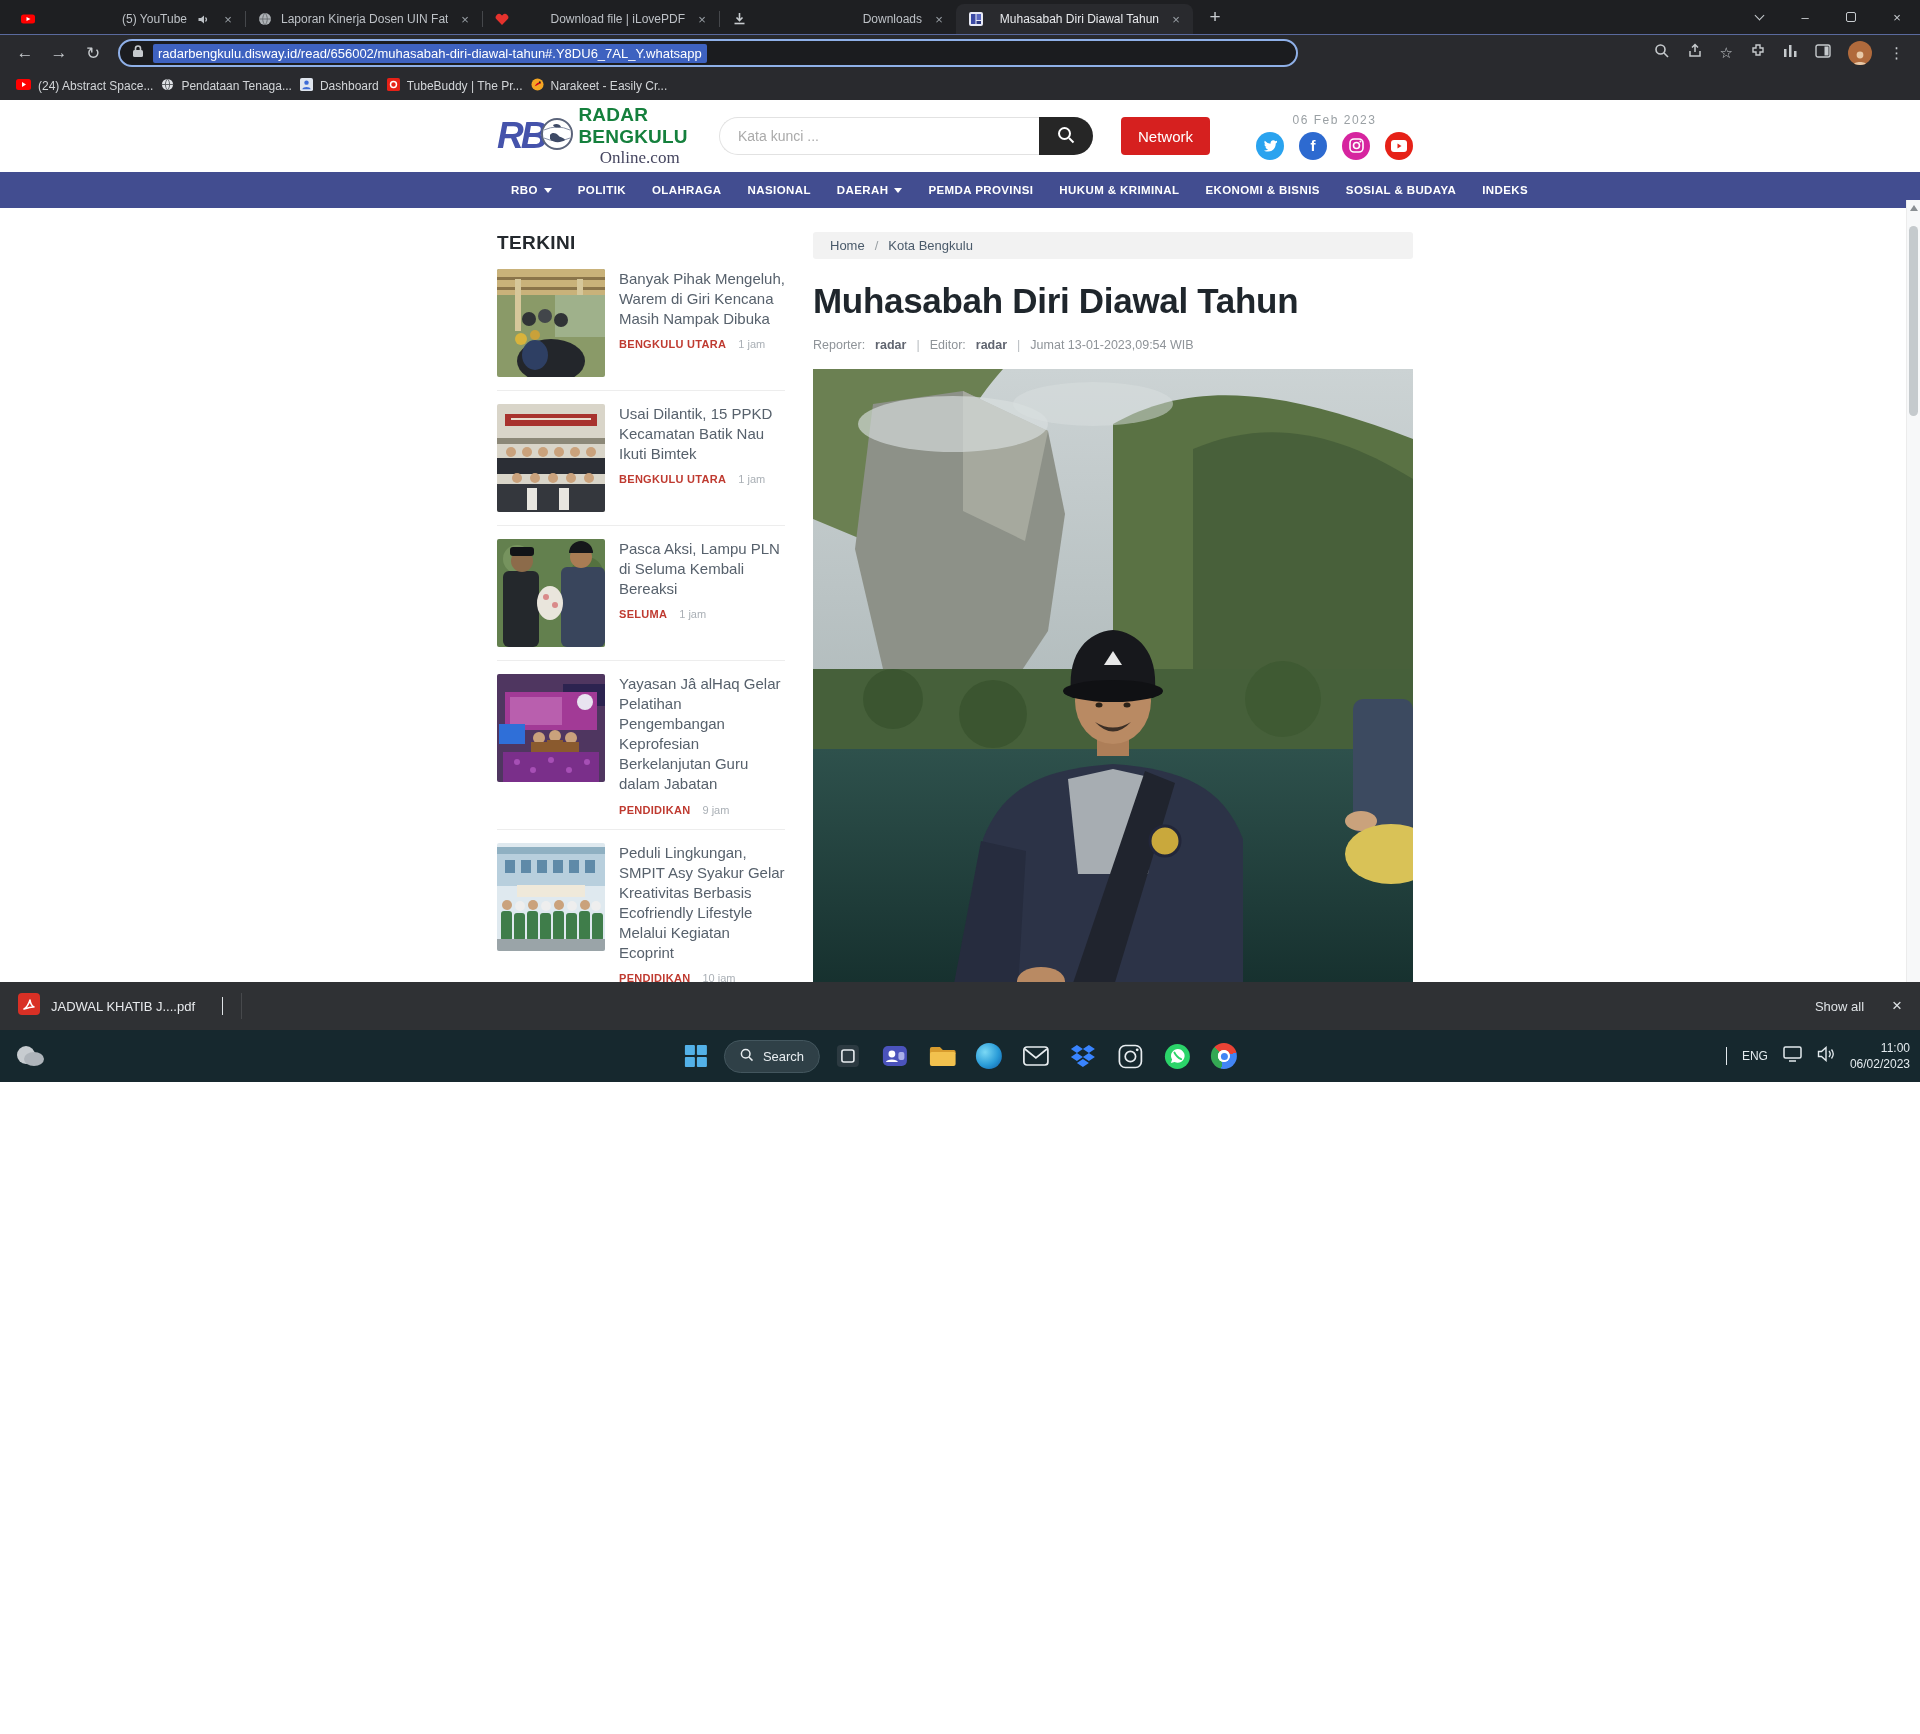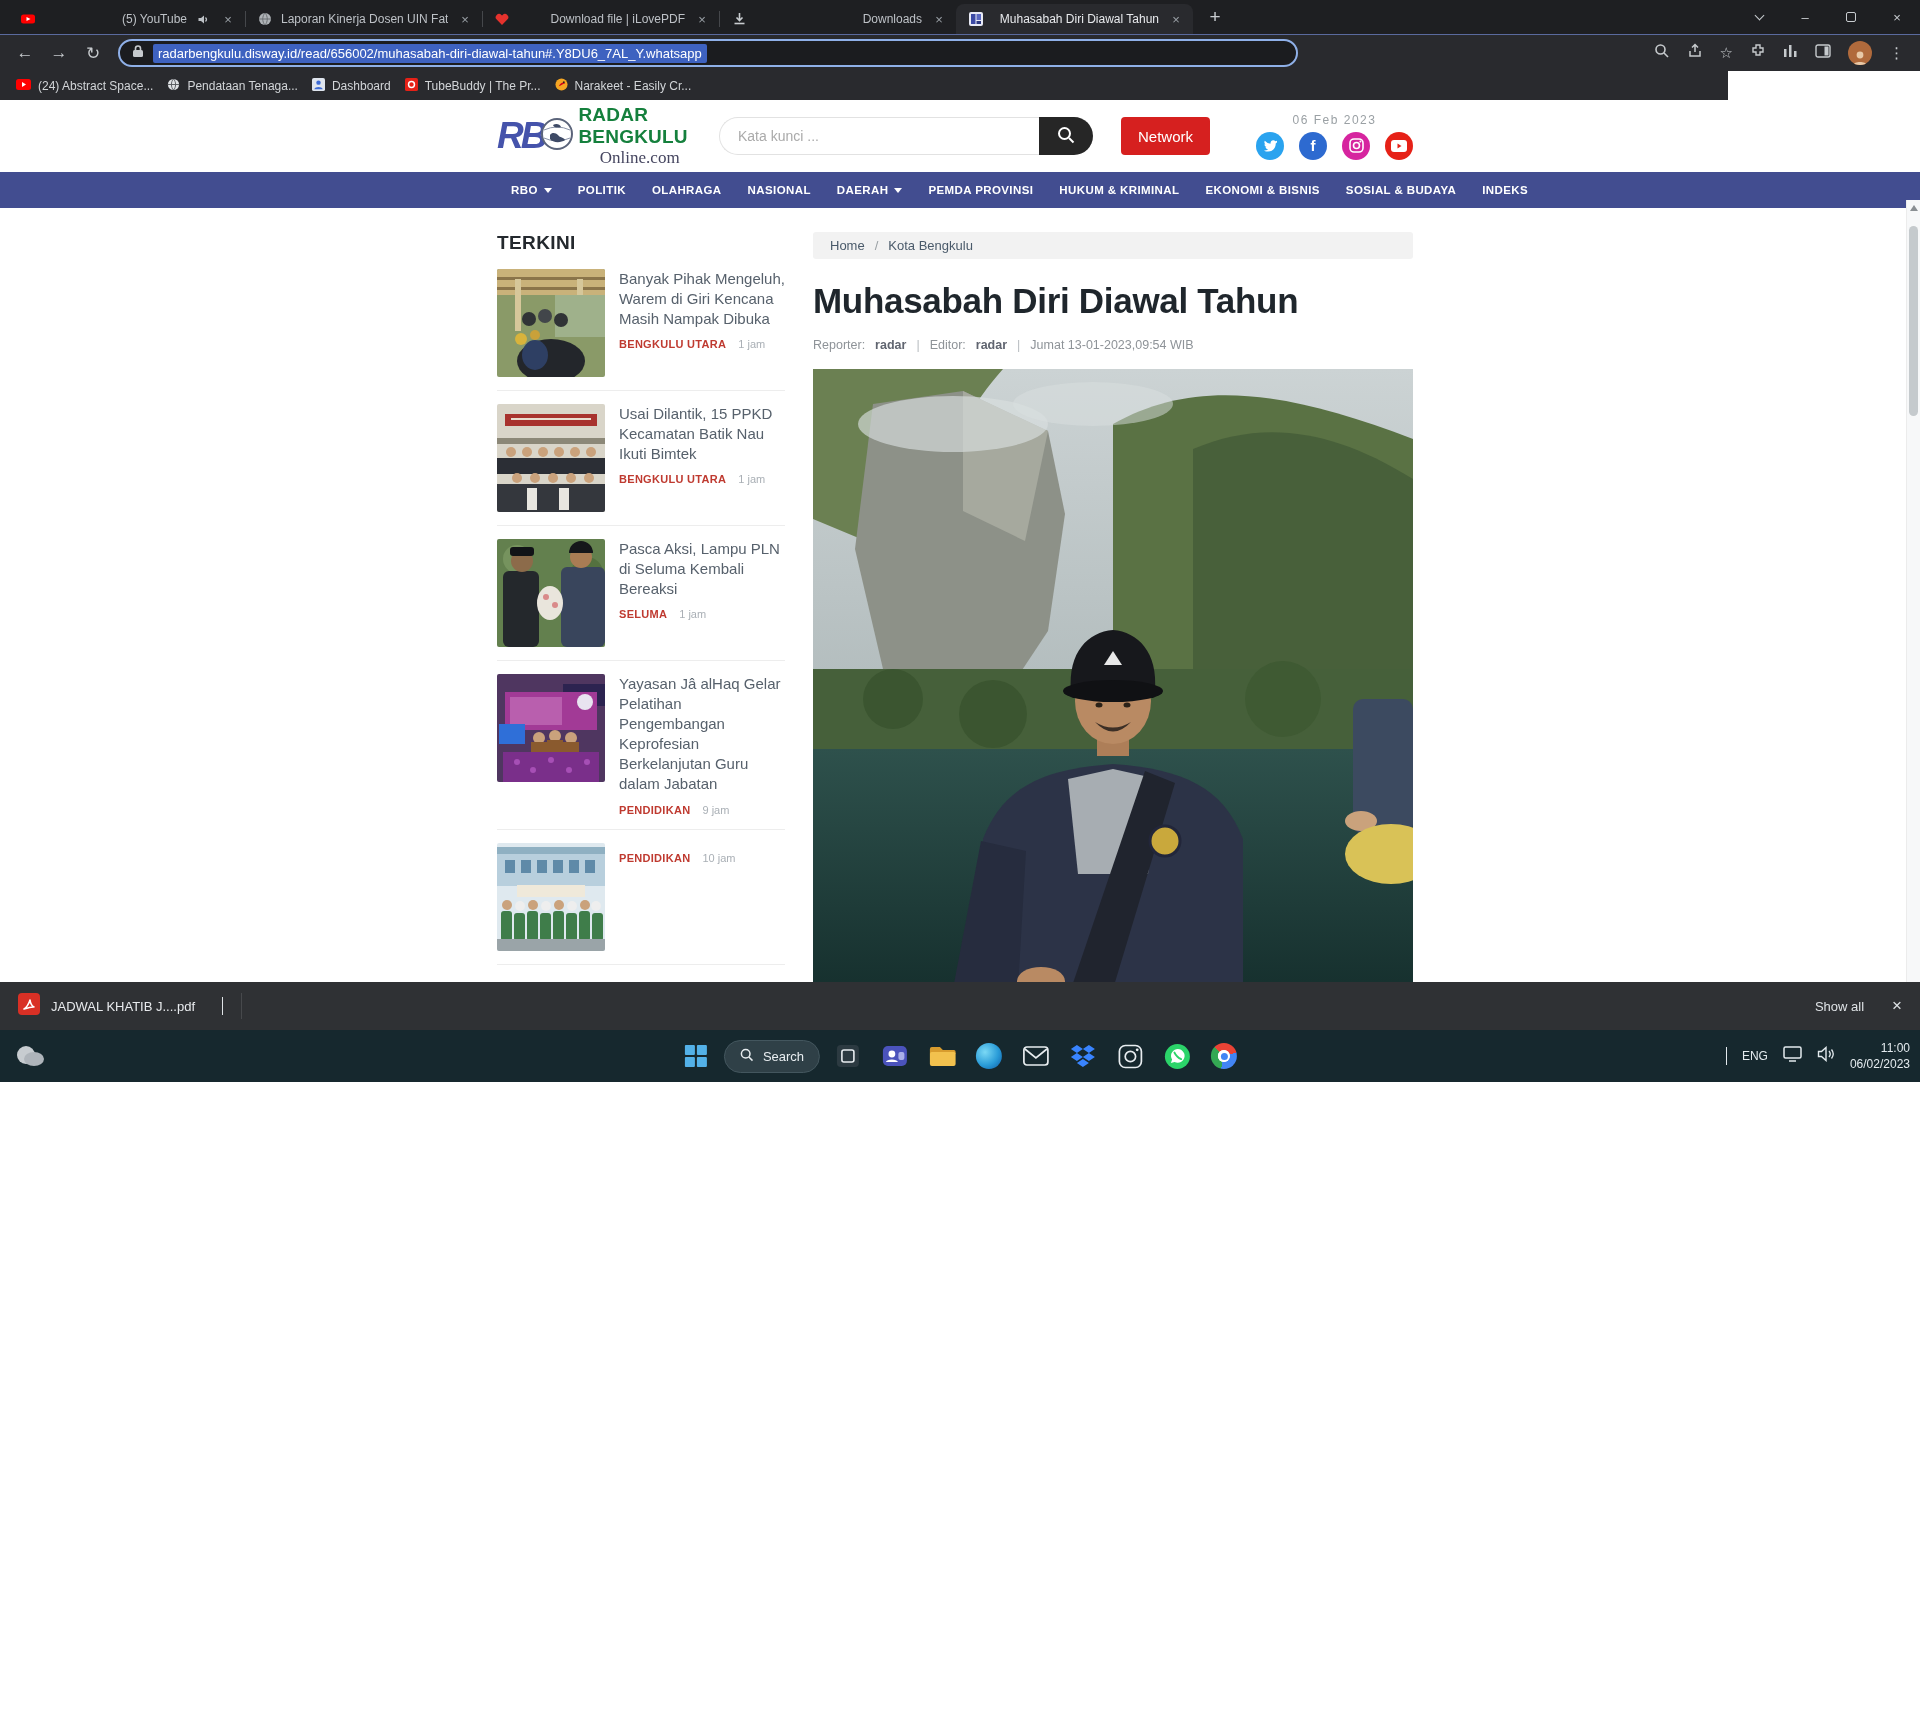--- a/index.html
+++ b/index.html
@@ -34,22 +34,22 @@
     border-top:1px solid #5a6a9e; display:flex; align-items:center; padding:0 10px; gap:4px; }
   .nav-btn { width:30px; height:30px; border-radius:50%; display:flex; align-items:center; justify-content:center;
     color:#c6cacd; font-size:17px; flex:none; }
   .omnibox { width:1180px; height:28px; margin-left:6px; background:#1b1c1f; border:2px solid #8fb0e8;
     border-radius:15px; display:flex; align-items:center; gap:9px; padding:0 12px; }
   .url-sel { background:#3e62c0; color:#fff; font-size:13px; padding:2px 5px; border-radius:2px; white-space:nowrap; }
   .toolbar-right { margin-left:auto; display:flex; align-items:center; gap:17px; color:#c6cacd; padding-right:6px; }
   .tb-glyph { font-size:15px; }
   .avatar { width:24px; height:24px; border-radius:50%; background:#b06a3c; display:flex; align-items:flex-end; justify-content:center; overflow:hidden; }
 
-  .bookmarksbar { position:absolute; left:0; top:71px; width:1728px; height:29px; background:#292a2e;
-    display:flex; align-items:center; gap:14px; padding:0 16px; font-size:12px; color:#d2d5d8; }
+  .bookmarksbar { position:absolute; left:0; top:71px; width:1920px; height:29px; background:#292a2e;
+    display:flex; align-items:center; gap:8px; padding:0 16px; font-size:12px; color:#d2d5d8; }
   .bm { display:flex; align-items:center; gap:7px; }
 
   
   .webview { position:absolute; left:0; top:100px; width:1920px; height:882px; background:#fff; overflow:hidden; }
   .site-header { height:72px; margin-left:497px; width:916px; display:flex; align-items:center; }
   .logo { display:flex; align-items:center; width:240px; }
   .logo-rb { font-size:37px; font-weight:900; font-style:italic; color:#4553ab; letter-spacing:-3px; }
   .logo-globe { margin-left:-4px; margin-right:4px; }
   .logo-text { display:flex; flex-direction:column; align-items:center; }
   .logo-l1 { font-size:19px; font-weight:900; color:#15803d; letter-spacing:.2px; }
@@ -533,20 +533,21 @@
                   <rect x="30" y="68" width="11" height="30" rx="3"></rect>
                   <rect x="43" y="70" width="11" height="28" rx="3"></rect>
                   <rect x="56" y="68" width="11" height="30" rx="3"></rect>
                   <rect x="69" y="70" width="11" height="28" rx="3"></rect>
                   <rect x="82" y="68" width="11" height="30" rx="3"></rect>
                   <rect x="95" y="70" width="11" height="28" rx="3"></rect>
                 </g>
                 <rect y="96" width="108" height="12" fill="#9aa4a8"></rect>
               </svg></span>
           <div class="ni-text">
+            <div class="ni-title">Peduli Lingkungan, SMPIT Asy Syakur Gelar Kreativitas Berbasis Ecofriendly Lifestyle Melalui Kegiatan Ecoprint</div>
             <div class="ni-meta">
               <span class="ni-cat">PENDIDIKAN</span>
               <span class="ni-time">10 jam</span>
             </div>
           </div>
         </div>
 
       </aside>
 
       <article>

